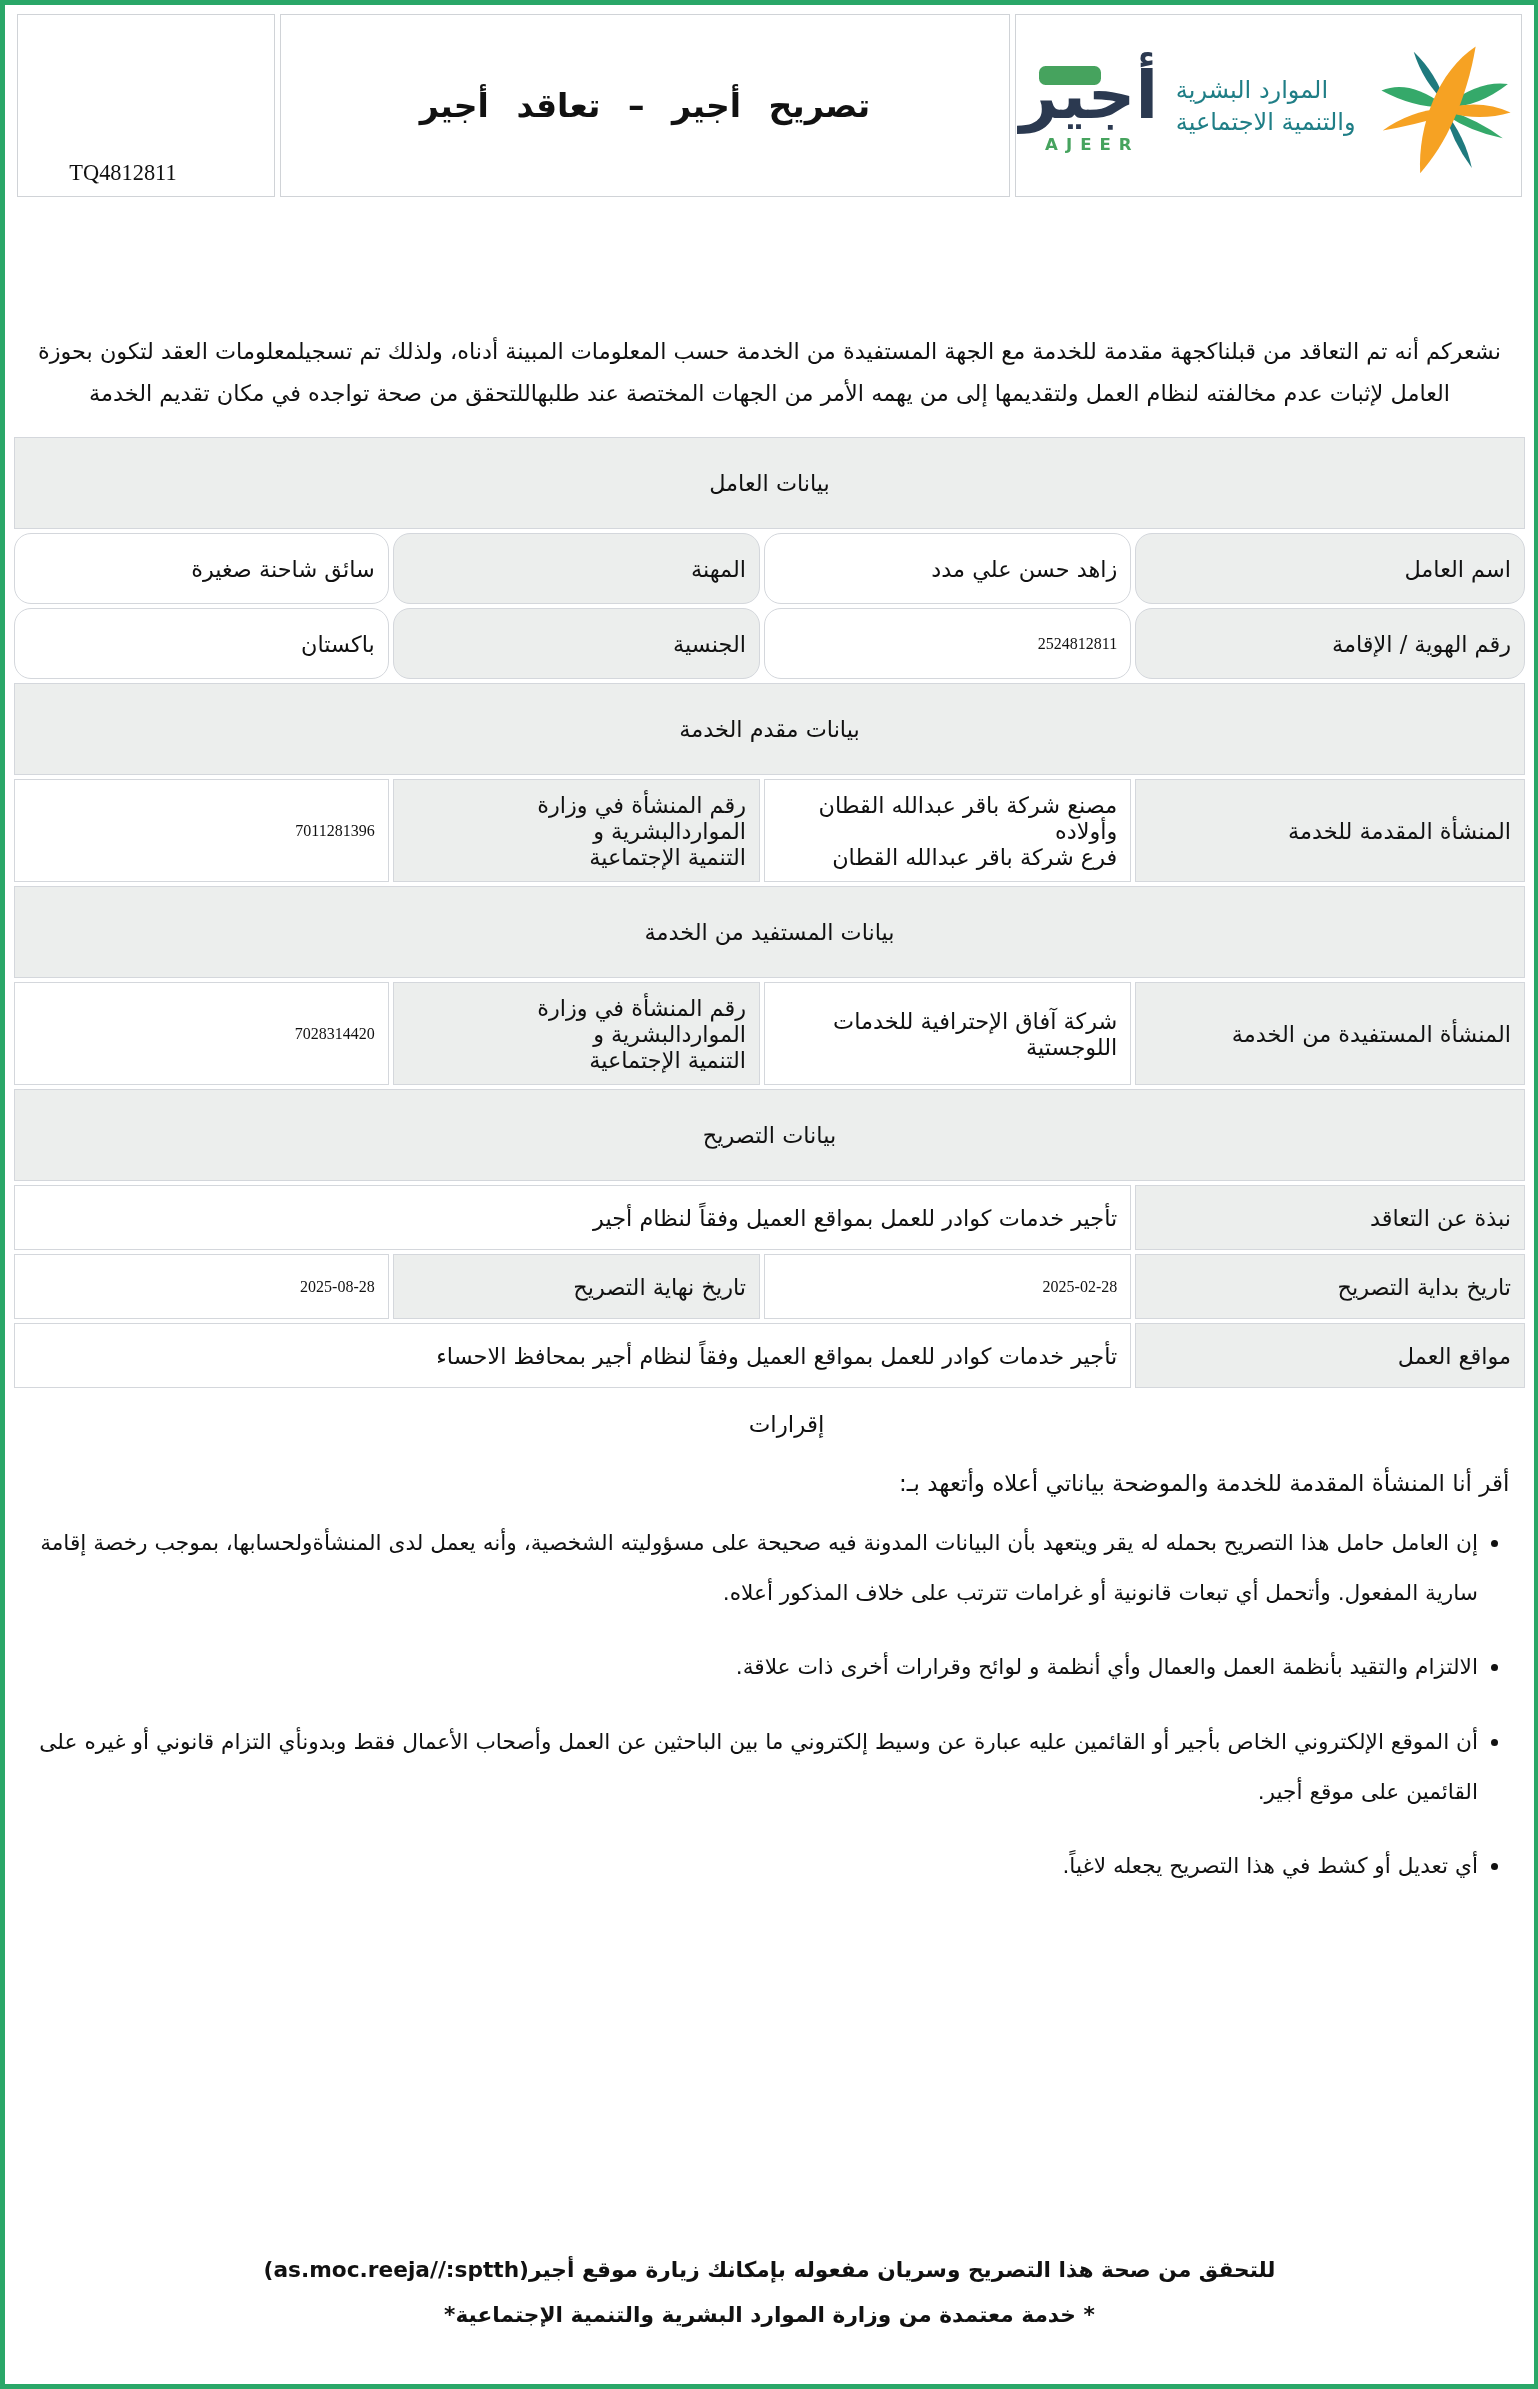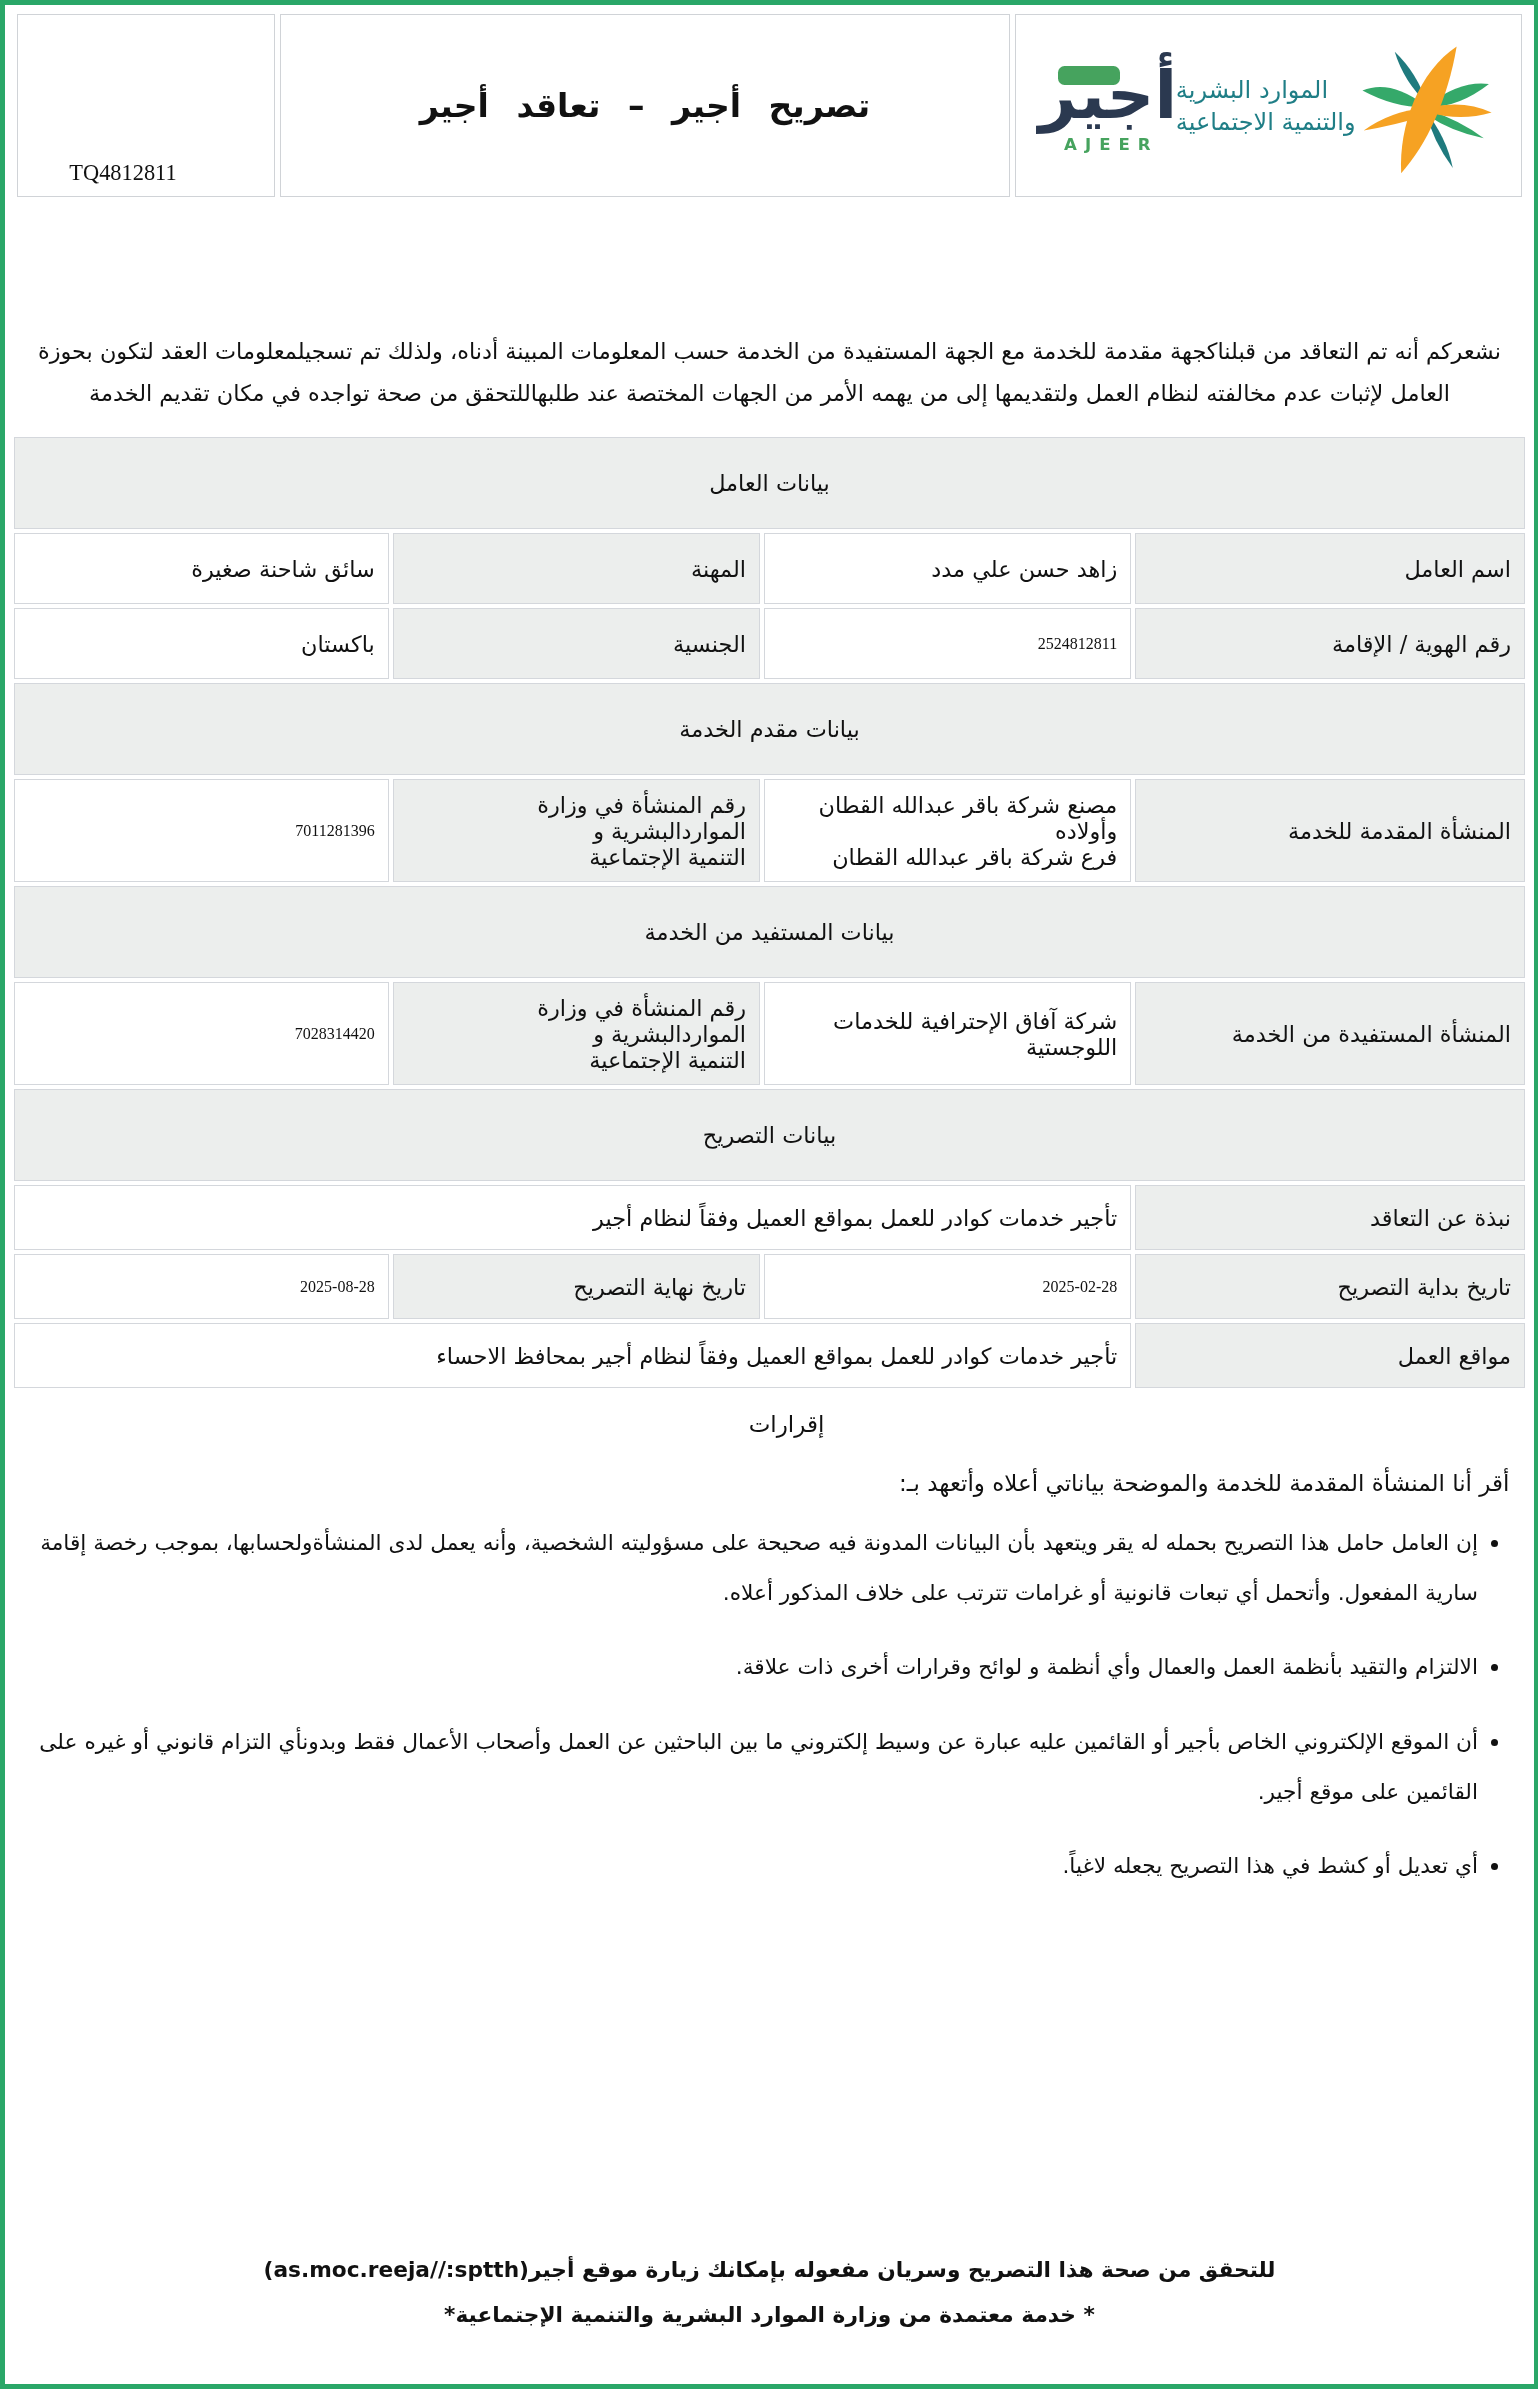--- a/index.html
+++ b/index.html
@@ -5,21 +5,21 @@
   html,body{margin:0;padding:0;background:#fff;}
   body{width:1539px;height:2389px;font-family:"DejaVu Sans",sans-serif;}
   .page{position:relative;width:1539px;height:2389px;box-sizing:border-box;
         border:5.8px solid #2AA768;background:#fff;direction:rtl;overflow:hidden;}
 
   
   .hdr{direction:ltr;display:flex;gap:5px;margin:9.4px 12.3px 0;height:183px;}
   .hbox{border:1.4px solid #D0D3D7;background:#fff;box-sizing:border-box;position:relative;}
   .hbox-tq{width:258px;}
   .hbox-title{flex:1;display:flex;align-items:center;justify-content:center;}
-  .hbox-logos{width:507px;display:flex;align-items:center;justify-content:center;}
+  .hbox-logos{width:507px;display:flex;align-items:center;justify-content:center;gap:19px;}
   .tq{position:absolute;left:51px;bottom:10px;direction:ltr;
       font-family:"Liberation Serif","DejaVu Serif",serif;font-size:22.4px;color:#111;}
   .title{direction:rtl;font-size:33px;font-weight:bold;color:#111;word-spacing:16px;}
 
   .ajeer{position:relative;text-align:center;width:137px;}
   .ajeer-word{font-size:66px;line-height:1.15;font-weight:bold;color:#2B3950;}
   .ajeer-block{position:absolute;top:8.7px;left:19px;width:62px;height:19px;
                background:#46A35E;border-radius:6.5px;}
   .ajeer-en{color:#46A35E;font-size:16.6px;font-weight:bold;letter-spacing:8px;
             margin-top:1.4px;padding-left:8px;font-family:"DejaVu Sans",sans-serif;}
@@ -32,21 +32,21 @@
 
   
   table.permit{border-collapse:separate;border-spacing:4.3px;width:calc(100% - 10px);
                margin:19px 5px 0;table-layout:fixed;}
   col.c1{width:26%;} col.c2{width:24.5%;} col.c3{width:24.5%;} col.c4{width:25%;}
   td{border:1.4px solid #D4D7DC;font-size:22.4px;color:#111;
      padding:5.8px 13px;vertical-align:middle;box-sizing:border-box;}
   td.sec{background:#ECEEED;text-align:center;height:92px;}
   td.lbl{background:#ECEEED;text-align:right;}
   td.val{background:#fff;text-align:right;}
-  tr.r-sm td{height:71px;} tr.r-lg td{height:103px;} tr.r-xs td{height:65px;}
+  tr.r-sm td{height:71px;border-radius:17px;} tr.r-lg td{height:103px;} tr.r-xs td{height:65px;}
   td.num{font-family:"Liberation Serif","DejaVu Serif",serif;font-size:16px;}
   td.pre{white-space:pre-line;}
 
   
   .decl-title{text-align:center;font-size:23px;margin-top:19px;color:#111;padding-left:34px;}
   .decl-intro{font-size:23px;margin:33px 24.6px 0;text-align:right;color:#111;}
   ul.decl{margin:21.7px 26px 0;padding:0 30px 0 0;font-size:21.7px;color:#111;}
   ul.decl li{margin-bottom:24.6px;line-height:2.3;text-align:right;}
 
   

